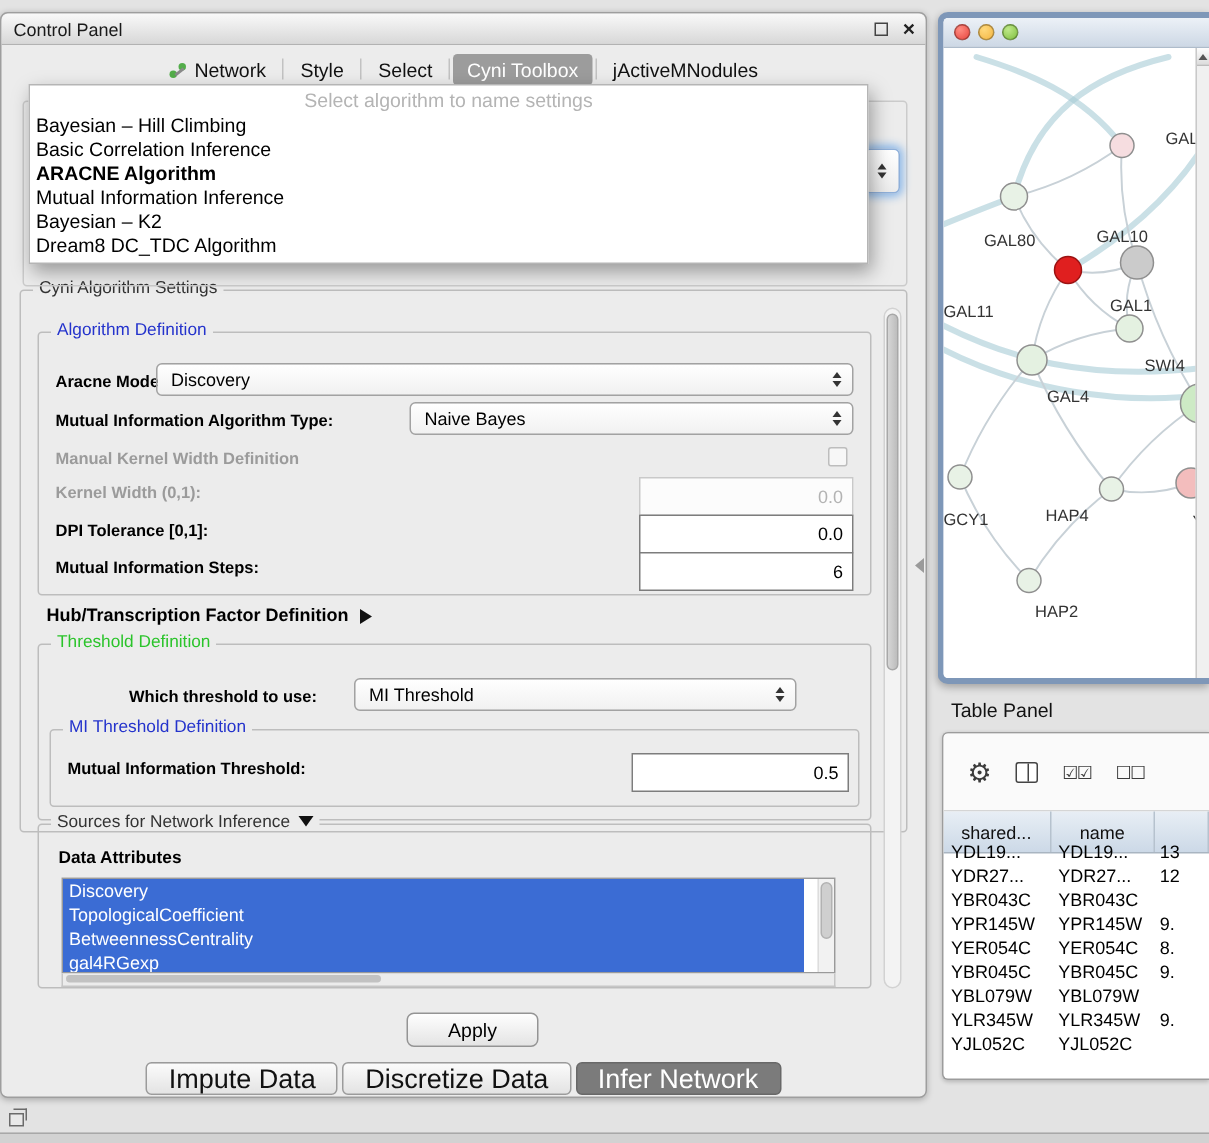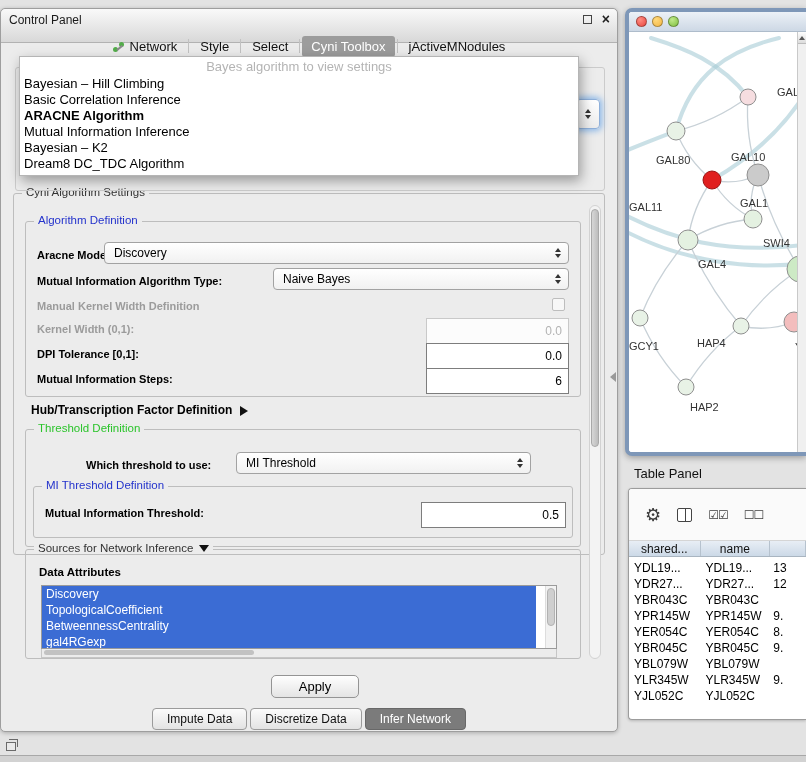--- a/index.html
+++ b/index.html
@@ -1,21 +1,21 @@
 <!DOCTYPE html>
 <html><head>
 <meta charset="utf-8">
 <style>
   *{margin:0;padding:0;box-sizing:border-box}
   html,body{width:806px;height:762px}
   body{position:relative;background:#e3e3e3;font-family:"Liberation Sans",sans-serif;overflow:hidden;-webkit-font-smoothing:antialiased}
 
   
   #control-panel{position:absolute;left:0;top:8px;width:618px;height:724px;background:#ececec;border:1px solid #9e9e9e;border-radius:5px;box-shadow:0 1px 4px rgba(0,0,0,.25)}
-  #cp-titlebar{position:absolute;left:0;top:0;right:0;height:34px;background:linear-gradient(#f9f9f9,#d8d8d8);border-bottom:1px solid #b2b2b2;border-radius:5px 5px 0 0}
+  #cp-titlebar{position:absolute;left:0;top:0;right:0;height:21px;background:linear-gradient(#f9f9f9,#d8d8d8);border-bottom:1px solid #b2b2b2;border-radius:5px 5px 0 0}
   #cp-title{position:absolute;left:8px;top:4px;font-size:12px;color:#1a1a1a}
   #cp-float{position:absolute;right:25px;top:6px;width:9px;height:9px;border:1.5px solid #444;background:transparent}
   #cp-close{position:absolute;right:7px;top:2px;font-size:14px;font-weight:bold;color:#222;line-height:17px}
 
   #cp-tabs{position:absolute;left:0;top:24px;right:0;height:26px;display:flex;justify-content:center;align-items:center;font-size:13px;color:#111}
   .cp-tab{padding:3px 9px;border-radius:3px;display:flex;align-items:center;gap:4px;white-space:nowrap}
   .cp-tab.active{background:#9c9c9c;color:#fff}
   .cp-tab-sep{width:1px;height:14px;background:#c2c2c2;margin:0 2px}
   .net-icon{display:inline-block;width:12px;height:11px;position:relative;margin-right:1px}
   .net-icon::before{content:"";position:absolute;left:0;bottom:0;width:5px;height:5px;border-radius:50%;background:#53ad4a;box-shadow:6px -5px 0 #53ad4a}
@@ -79,21 +79,21 @@
   .attr-item.selected{background:#3b6cd4;color:#fff}
   #attr-vscroll{position:absolute;right:0;top:0;bottom:0;width:11px;background:#f2f2f2;border-left:1px solid #ddd}
   #attr-vthumb{position:absolute;left:1px;right:1px;top:2px;height:38px;background:#cfcfcf;border:1px solid #b2b2b2;border-radius:5px}
   #attr-hscroll{position:absolute;left:40px;top:640px;width:516px;height:9px;background:#ececec;border:1px solid #c6c6c6;border-top:none}
   #attr-hthumb{position:absolute;left:2px;top:1px;width:210px;height:5px;background:#c2c2c2;border-radius:3px}
   #main-vscroll{position:absolute;left:588px;top:196px;width:12px;height:454px;background:#f3f3f3;border:1px solid #d2d2d2;border-radius:6px}
   #main-vthumb{position:absolute;left:1px;right:1px;top:3px;height:238px;background:linear-gradient(90deg,#d6d6d6,#bdbdbd);border:1px solid #a8a8a8;border-radius:5px}
 
   #apply-btn{position:absolute;left:270px;top:666px;width:88px;height:23px;border:1px solid #949494;border-radius:5px;background:linear-gradient(#fefefe,#e4e4e4);font-size:13px;color:#000;display:flex;align-items:center;justify-content:center}
   #bottom-tabs{position:absolute;left:0;right:0;top:699px;display:flex;justify-content:center;gap:3px}
-  .bottom-tab{height:22px;padding:0 14px;border:1px solid #9b9b9b;border-radius:4px;background:linear-gradient(#fbfbfb,#e3e3e3);font-size:12px;color:#111;display:flex;align-items:center;justify-content:center;white-space:nowrap}
+  .bottom-tab{height:22px;padding:0 14px;border:1px solid #9b9b9b;border-radius:4px;background:linear-gradient(#fbfbfb,#e3e3e3);font-size:18px;color:#111;display:flex;align-items:center;justify-content:center;white-space:nowrap}
   .bottom-tab.active{background:#7b7b7b;color:#fff;border-color:#686868}
 
   
   #splitter-arrow{position:absolute;left:610px;top:372px;width:0;height:0;border-top:5px solid transparent;border-bottom:5px solid transparent;border-right:6px solid #9a9a9a}
 
   
   #net-window{position:absolute;left:625px;top:8px;width:181px;height:448px;background:#fff;border:4px solid #7e97b8;border-right:none;border-radius:7px 0 0 7px;overflow:hidden;box-shadow:0 2px 6px rgba(0,0,0,.3)}
   #net-titlebar{position:absolute;left:0;top:0;right:0;height:20px;background:linear-gradient(#ecf1f7,#cdd8e5);border-bottom:1px solid #aebccb;display:flex;align-items:center;gap:5px;padding-left:7px}
   .tl{width:11px;height:11px;border-radius:50%;border:1px solid rgba(0,0,0,.3)}
   #tl-close{background:radial-gradient(circle at 35% 30%,#ff8d83,#e8463f)}
@@ -106,21 +106,21 @@
   .tri-up-sm{width:0;height:0;border-left:3px solid transparent;border-right:3px solid transparent;border-bottom:4px solid #555}
 
   
   #table-panel-label{position:absolute;left:634px;top:466px;font-size:13px;color:#111}
   #table-panel{position:absolute;left:628px;top:488px;width:178px;height:232px;background:#fff;border:1px solid #9c9c9c;border-right:none;border-radius:4px 0 0 4px;overflow:hidden;box-shadow:0 1px 3px rgba(0,0,0,.2)}
   #tp-toolbar{position:absolute;left:0;top:0;right:0;height:52px;background:#fafafa;border-bottom:1px solid #d5d5d5;display:flex;align-items:center;gap:16px;padding-left:16px}
   .tp-icon{font-size:18px;color:#3c3c3c;line-height:1}
   .tp-icon.sm{font-size:12px;letter-spacing:-1px;color:#3c3c3c}
   .icon-columns{width:15px;height:14px;border:1.5px solid #444;border-radius:2px;position:relative;background:#fff}
   .icon-columns::before{content:"";position:absolute;left:50%;top:0;bottom:0;width:1.5px;background:#444}
-  #tbl-head{position:absolute;left:0;top:52px;right:0;height:16px;display:flex;background:linear-gradient(#e8eef5,#ccd9e7);border-bottom:1px solid #a9b5c1;font-size:12px;color:#111}
+  #tbl-head{position:absolute;left:0;top:52px;right:0;height:28px;display:flex;background:linear-gradient(#e8eef5,#ccd9e7);border-bottom:1px solid #a9b5c1;font-size:12px;color:#111}
   .th{border-right:1px solid #b6c2ce;display:flex;align-items:center;justify-content:center;overflow:hidden;white-space:nowrap}
   .th:nth-child(1){width:80px}.th:nth-child(2){width:78px}.th:nth-child(3){width:40px}
   #tbl-body{position:absolute;left:0;top:72px;right:0;bottom:0;overflow:hidden}
   .tr{display:flex;height:16px;font-size:12px;color:#000}
   .td{overflow:hidden;white-space:nowrap;padding-left:5px}
   .td:nth-child(1){width:80px}.td:nth-child(2){width:78px}.td:nth-child(3){width:40px;padding-left:3px}
 
   
   #restore-icon{position:absolute;left:6px;top:742px;width:10px;height:9px;border:1.5px solid #6a6a6a;background:#e9e9e9}
   #restore-icon::before{content:"";position:absolute;left:2px;top:-4px;width:8px;height:7px;border:1.5px solid #6a6a6a;border-left:none;border-bottom:none}
@@ -160,21 +160,21 @@
 
   <div id="hidden-groupbox"></div>
   <div id="combo-fragment">
     <span class="arrows" style="margin:0">
         <span class="tri-up"></span>
         <span class="tri-down"></span>
       </span>
   </div>
 
   <div id="algo-dropdown">
-    <div id="algo-placeholder">Bayes algorithm to view settings</div>
+    <div id="algo-placeholder">Select algorithm to name settings</div>
     <div id="algo-items">
         <div class="algo-item">Bayesian – Hill Climbing</div>
         <div class="algo-item">Basic Correlation Inference</div>
         <div class="algo-item selected">ARACNE Algorithm</div>
         <div class="algo-item">Mutual Information Inference</div>
         <div class="algo-item">Bayesian – K2</div>
         <div class="algo-item">Dream8 DC_TDC Algorithm</div>
       </div>
   </div>
 

